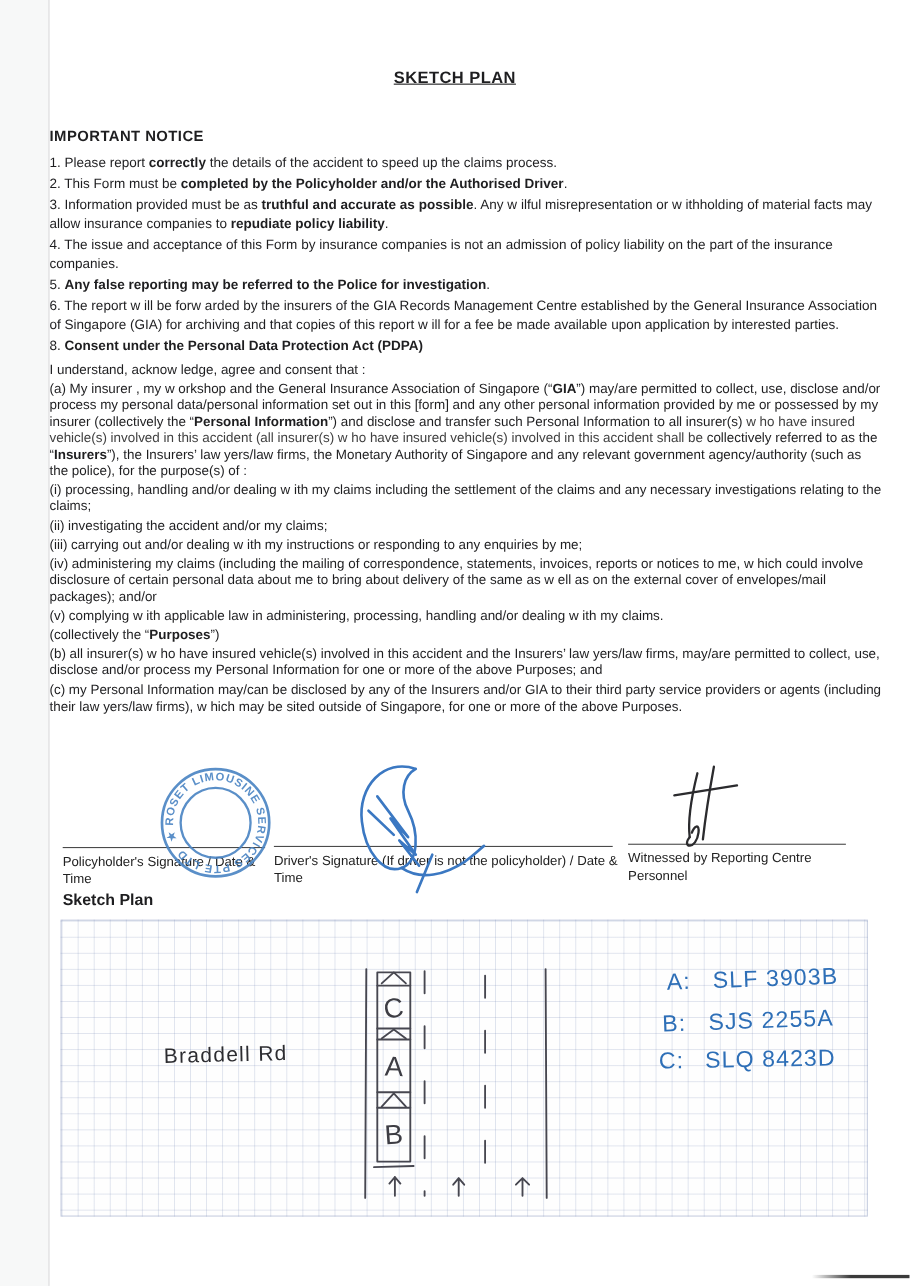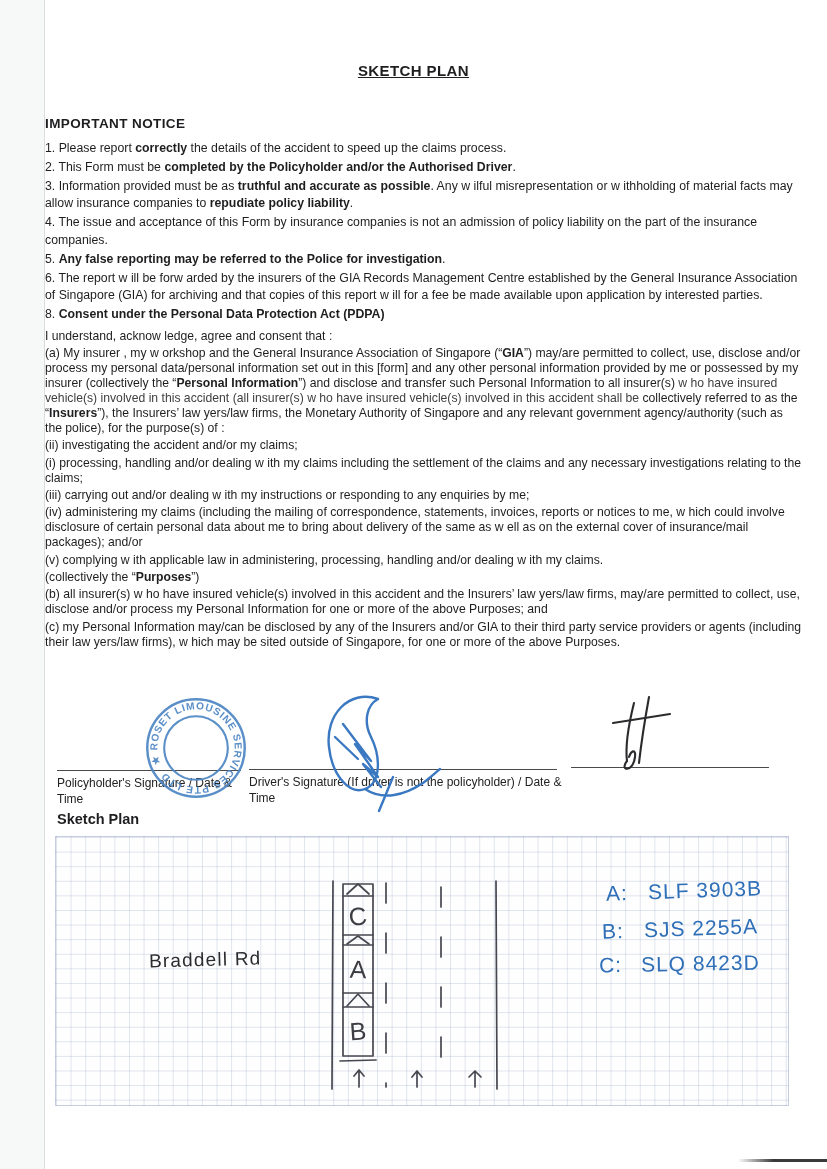--- a/index.html
+++ b/index.html
@@ -65,38 +65,39 @@
     <p><span>2. This Form must be </span><span class="b u">completed by the Policyholder and/or the Authorised Driver</span><span>.</span></p>
     <p><span>3. Information provided must be as </span><span class="b u">truthful and accurate as possible</span><span>. Any w ilful misrepresentation or w ithholding of material facts may allow insurance companies to </span><span class="b u">repudiate policy liability</span><span>.</span></p>
     <p><span>4. The issue and acceptance of this Form by insurance companies is not an admission of policy liability on the part of the insurance companies.</span></p>
     <p><span>5. </span><span class="b u">Any false reporting may be referred to the Police for investigation</span><span>.</span></p>
     <p><span>6. The report w ill be forw arded by the insurers of the GIA Records Management Centre established by the General Insurance Association of Singapore (GIA) for archiving and that copies of this report w ill for a fee be made available upon application by interested parties.</span></p>
     <p><span>8. </span><span class="b">Consent under the Personal Data Protection Act (PDPA)</span></p>
   </div>
   <div class="cs">
     <p><span>I understand, acknow ledge, agree and consent that :</span></p>
     <p><span>(a) My insurer , my w orkshop and the General Insurance Association of Singapore (“</span><span class="b">GIA</span><span>”) may/are permitted to collect, use, disclose and/or process my personal data/personal information set out in this [form] and any other personal information provided by me or possessed by my insurer (collectively the “</span><span class="b">Personal Information</span><span>”) and disclose and transfer such Personal Information to all insurer(s) </span><span class="d">w ho have insured vehicle(s) involved in this accident (all insurer(s) w ho have insured vehicle(s) involved in this accident shall be</span><span> collectively referred to as the “</span><span class="b">Insurers</span><span>”), the Insurers’ law yers/law firms, the Monetary Authority of Singapore and any relevant government agency/authority (such as the police), for the purpose(s) of :</span></p>
+    <p><span>(i) processing, handling and/or dealing w ith my claims including the settlement of the claims and any necessary investigations relating to the claims;</span></p>
     <p><span>(ii) investigating the accident and/or my claims;</span></p>
-    <p><span>(i) processing, handling and/or dealing w ith my claims including the settlement of the claims and any necessary investigations relating to the claims;</span></p>
     <p><span>(iii) carrying out and/or dealing w ith my instructions or responding to any enquiries by me;</span></p>
-    <p><span>(iv) administering my claims (including the mailing of correspondence, statements, invoices, reports or notices to me, w hich could involve disclosure of certain personal data about me to bring about delivery of the same as w ell as on the external cover of insurance/mail packages); and/or</span></p>
+    <p><span>(iv) administering my claims (including the mailing of correspondence, statements, invoices, reports or notices to me, w hich could involve disclosure of certain personal data about me to bring about delivery of the same as w ell as on the external cover of envelopes/mail packages); and/or</span></p>
     <p><span>(v) complying w ith applicable law in administering, processing, handling and/or dealing w ith my claims.</span></p>
     <p><span>(collectively the “</span><span class="b">Purposes</span><span>”)</span></p>
     <p><span>(b) all insurer(s) w ho have insured vehicle(s) involved in this accident and the Insurers’ law yers/law firms, may/are permitted to collect, use, disclose and/or process my Personal Information for one or more of the above Purposes; and</span></p>
     <p><span>(c) my Personal Information may/can be disclosed by any of the Insurers and/or GIA to their third party service providers or agents (including their law yers/law firms), w hich may be sited outside of Singapore, for one or more of the above Purposes.</span></p>
   </div>
 </div>
 
 <div class="signatures">
   <div class="sig-line l1"></div>
   <div class="sig-line l2"></div>
   <div class="sig-line l3"></div>
 
   <div class="sig-label s1">Policyholder's Signature / Date &amp; Time</div>
   <div class="sig-label s2">Driver's Signature (If driver is not the policyholder) / Date &amp; Time</div>
+  <div class="sig-label s3">Witnessed by Reporting Centre Personnel</div>
 
   <svg class="stamp" viewBox="0 0 100 100">
     <circle cx="50" cy="50" r="46" fill="none" stroke="#4d86c4" stroke-width="2.3"></circle>
     <circle cx="50" cy="50" r="30" fill="none" stroke="#4d86c4" stroke-width="2"></circle>
     <defs>
       <path id="stampArc" d="M 13.5,50 A 36.5,36.5 0 1 1 86.5,50 A 36.5,36.5 0 1 1 13.5,50" fill="none"></path>
     </defs>
     <text font-size="9.6" font-weight="600" letter-spacing="0.8" fill="#4d86c4" font-family="Liberation Sans, sans-serif" transform="rotate(-24 50 50)">
       <textPath href="#stampArc" startOffset="0">★ ROSET LIMOUSINE SERVICES PTE LTD</textPath>
     </text>

